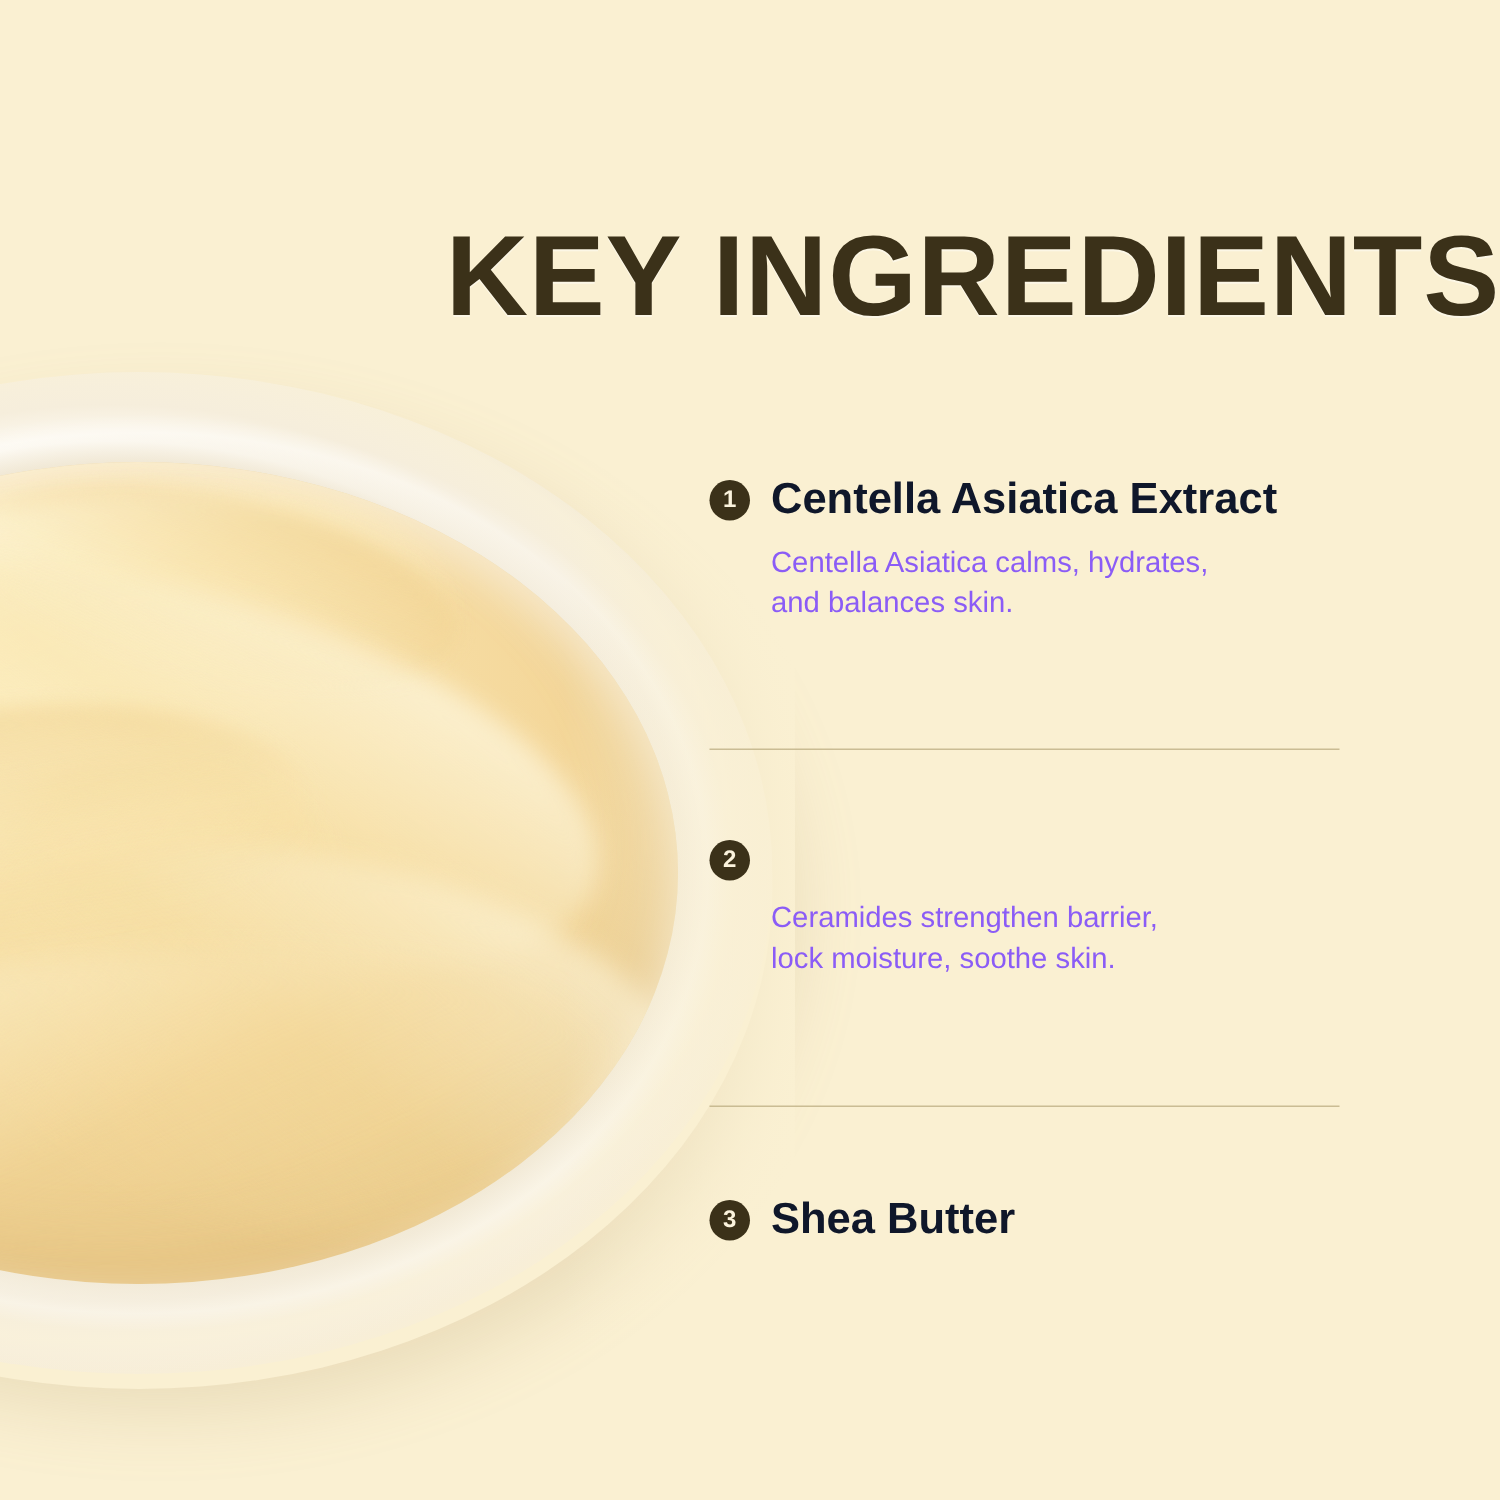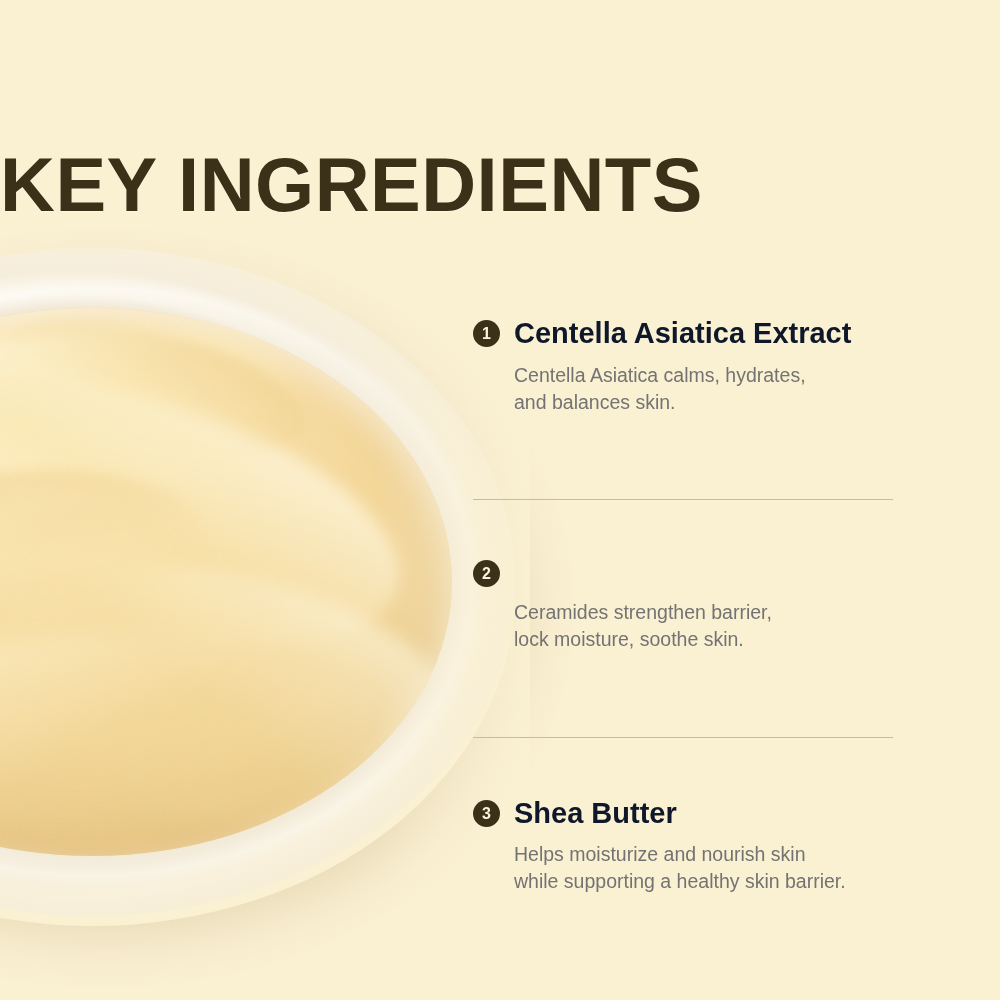--- a/index.html
+++ b/index.html
@@ -146,21 +146,21 @@
       rgba(250,240,210,0.45) 92%,
       rgba(250,240,210,0.95) 100%);
   }
 
   
   #page-title {
     position: absolute;
     left: 0;
     top: 96px;
     width: 1000px;
-    text-align: left;
+    text-align: right;
     font-family: "Liberation Sans", sans-serif;
     font-weight: 700;
     font-size: 76px;
     letter-spacing: 0.5px;
     color: #3b3119;
     line-height: 1;
     white-space: nowrap;
     text-shadow: 0 1px 0 rgba(255,255,255,0.45);
   }
 
@@ -200,21 +200,21 @@
     line-height: 1.1;
     white-space: nowrap;
   }
   .ingredient-desc {
     margin-left: 41px;
     margin-top: 12px;
     font-family: "Liberation Sans", sans-serif;
     font-weight: 400;
     font-size: 19.5px;
     line-height: 1.38;
-    color: #737373;
+    color: #8b5cf6;
     white-space: pre-line;
   }
   .divider {
     height: 1px;
     background: #b9ab7f;
     opacity: 0.75;
     margin: 0;
     width: 420px;
   }
   .gap-before-divider { height: 64px; }
@@ -268,18 +268,16 @@
 
     <div class="gap-before-divider"></div>
     <div class="divider"></div>
     <div class="gap-after-divider"></div>
 
     <div class="ingredient-item">
       <div class="ingredient-head">
         <span class="badge">3</span>
         <span class="ingredient-name">Shea Butter</span>
       </div>
-      <p class="ingredient-desc">Helps moisturize and nourish skin
-while supporting a healthy skin barrier.</p>
     </div>
 
   </div>
 </div>
 
 </body></html>

